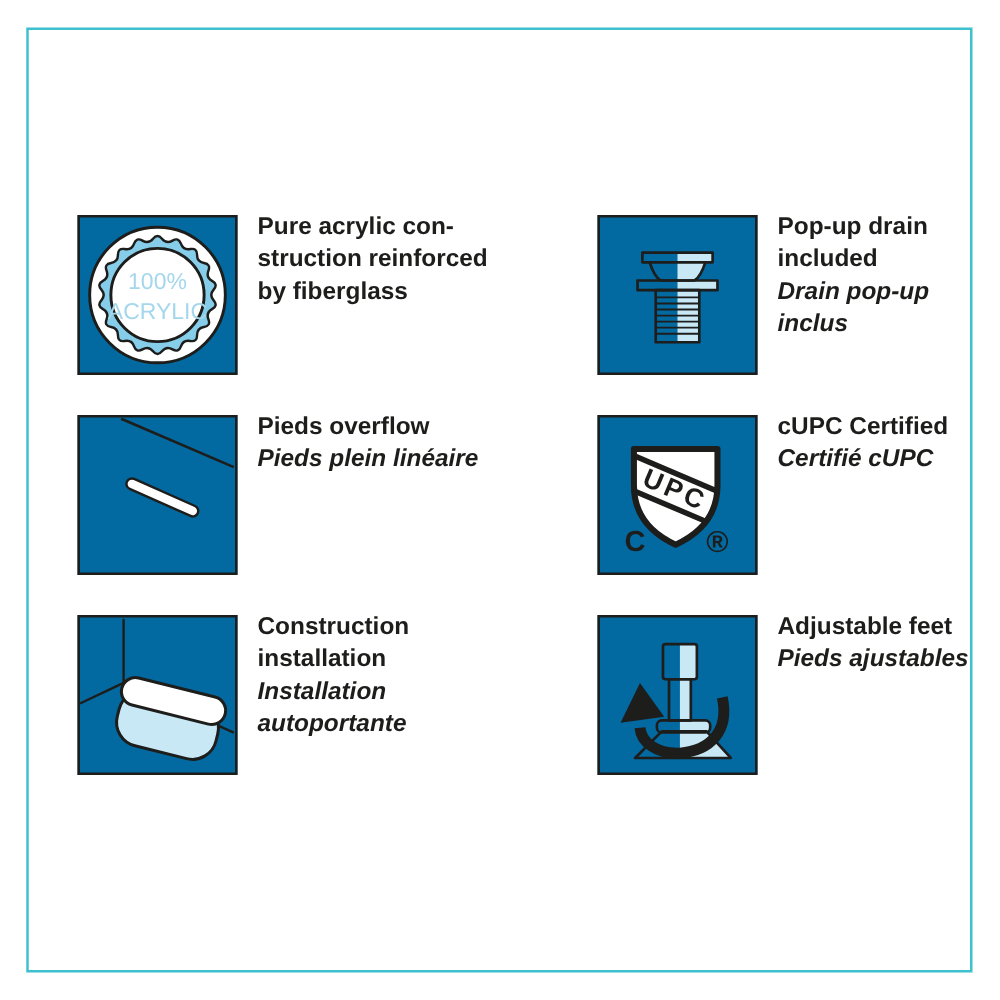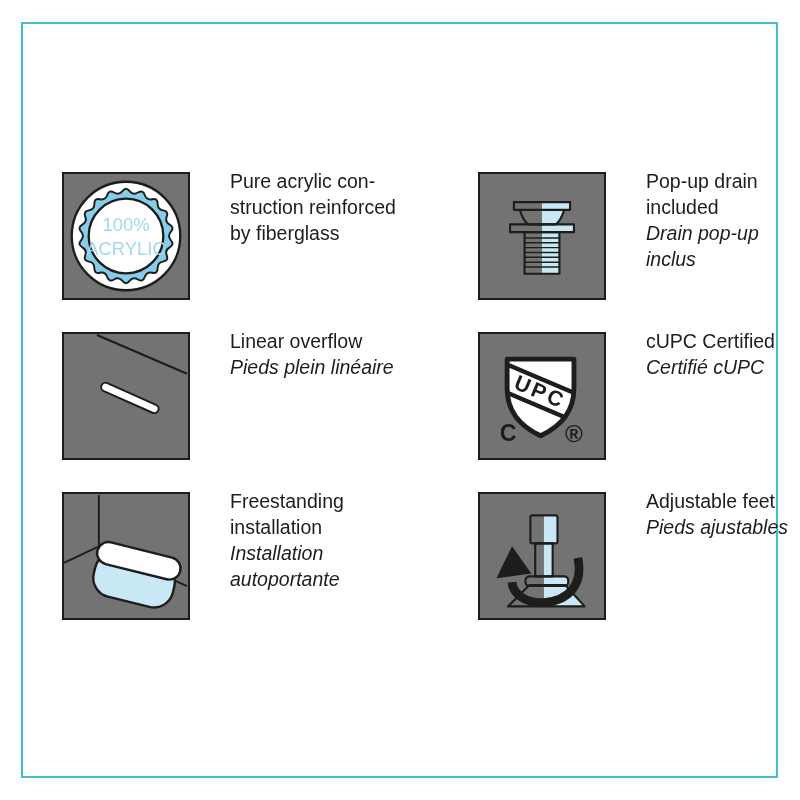--- a/index.html
+++ b/index.html
@@ -2,23 +2,23 @@
 <html style="--frame: #3fc0cf; --outline: #1d1d1b; --text: #1d1d1b; --fill-light: #c9e8f6; --fill-medium: #85cde9; --badge-text: #a5d7ec;"><head>
 <meta charset="utf-8">
 <style>
   html,body{margin:0;padding:0;background:#fff;width:800px;height:800px;overflow:hidden;
     font-family:"Liberation Sans",sans-serif;}
   .page{position:relative;width:800px;height:800px;background:#fff;}
   .frame{position:absolute;left:21px;top:22px;width:753px;height:752px;
     border:2px solid var(--frame);}
   .feature{position:absolute;width:360px;height:150px;}
   .icon-box{position:absolute;left:0;top:0;width:124px;height:124px;
-    border:2px solid var(--outline);background:#737373;}
+    border:2px solid var(--outline);background:#0369a1;}
   .icon-box svg{display:block;}
-  .text{position:absolute;left:168px;top:-4px;width:230px;}
+  .text{position:absolute;left:144px;top:-4px;width:230px;font-weight:bold;}
   .en{font-size:19.5px;line-height:26px;color:var(--text);white-space:pre-line;}
   .fr{font-size:19.5px;line-height:26px;color:var(--text);font-style:italic;white-space:pre-line;}
   
   .oln{stroke:var(--outline);stroke-width:2.4;fill:#fff;}
   .gear{fill:var(--fill-medium);stroke:var(--outline);stroke-width:2;}
   .badge-t{fill:var(--badge-text);font-family:"Liberation Sans",sans-serif;font-size:19px;text-anchor:middle;}
   .blue{fill:var(--fill-light);}
   .ol{fill:none;stroke:var(--outline);stroke-width:2.2;stroke-linejoin:round;}
   .thin line{stroke-width:1.5;}
   .olw{fill:#fff;stroke:var(--outline);stroke-width:2;}
@@ -99,21 +99,21 @@
   </section>
 
   <section class="feature" style="left:62px;top:332px">
     <div class="icon-box">
       <svg viewBox="0 0 128 128" width="124" height="124">
         <line x1="34" y1="1" x2="127" y2="41" class="ol"></line>
         <rect x="-32" y="-4.5" width="64" height="9" rx="4.5" transform="translate(68,66) rotate(24)" class="olw"></rect>
       </svg>
     </div>
     <div class="text">
-      <div class="en">Linear overflow</div>
+      <div class="en">Pieds overflow</div>
       <div class="fr">Pieds plein linéaire</div>
     </div>
   </section>
 
   <section class="feature" style="left:478px;top:332px">
     <div class="icon-box">
       <svg viewBox="0 0 128 128" width="124" height="124">
         <defs>
           <clipPath id="shieldC">
             <path d="M28,26 L97,26 L97,56 C97,83 80,97 62.5,105 C45,97 28,83 28,56 Z"></path>
@@ -143,21 +143,21 @@
           <line x1="36" y1="54" x2="0" y2="71"></line>
           <line x1="36" y1="54" x2="127" y2="95"></line>
         </g>
         <g transform="rotate(14 73 86)">
           <rect x="31" y="66" width="84" height="46" rx="20" class="tub-body"></rect>
           <rect x="29" y="57" width="88" height="23" rx="11.5" class="tub-rim"></rect>
         </g>
       </svg>
     </div>
     <div class="text">
-      <div class="en">Freestanding
+      <div class="en">Construction
 installation</div>
       <div class="fr">Installation
 autoportante</div>
     </div>
   </section>
 
   <section class="feature" style="left:478px;top:492px">
     <div class="icon-box">
       <svg viewBox="0 0 128 128" width="124" height="124">
         <defs>

